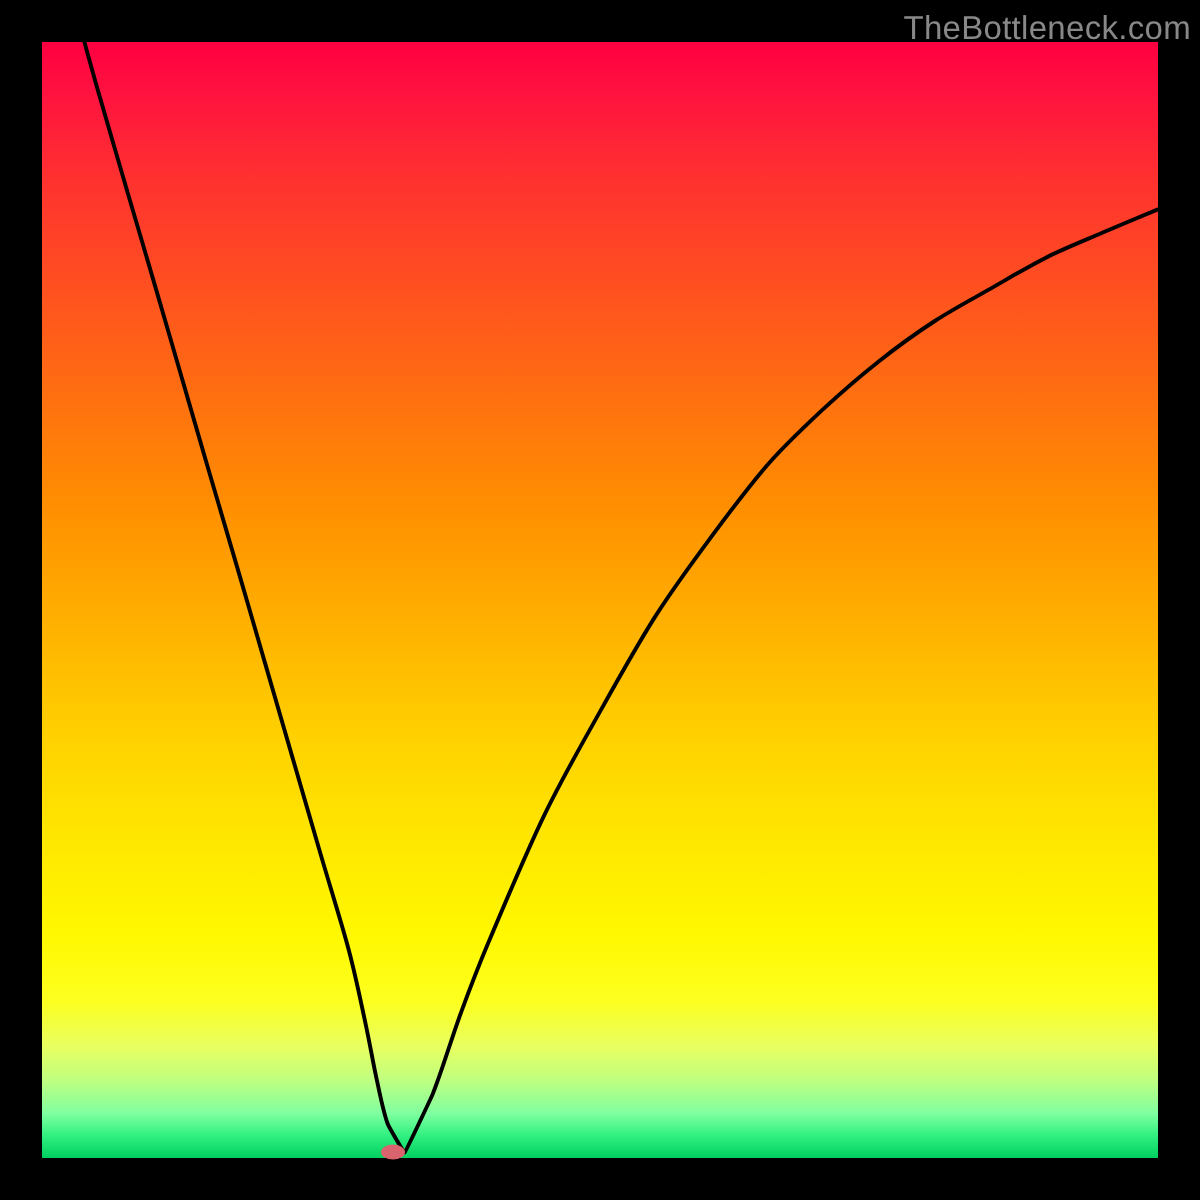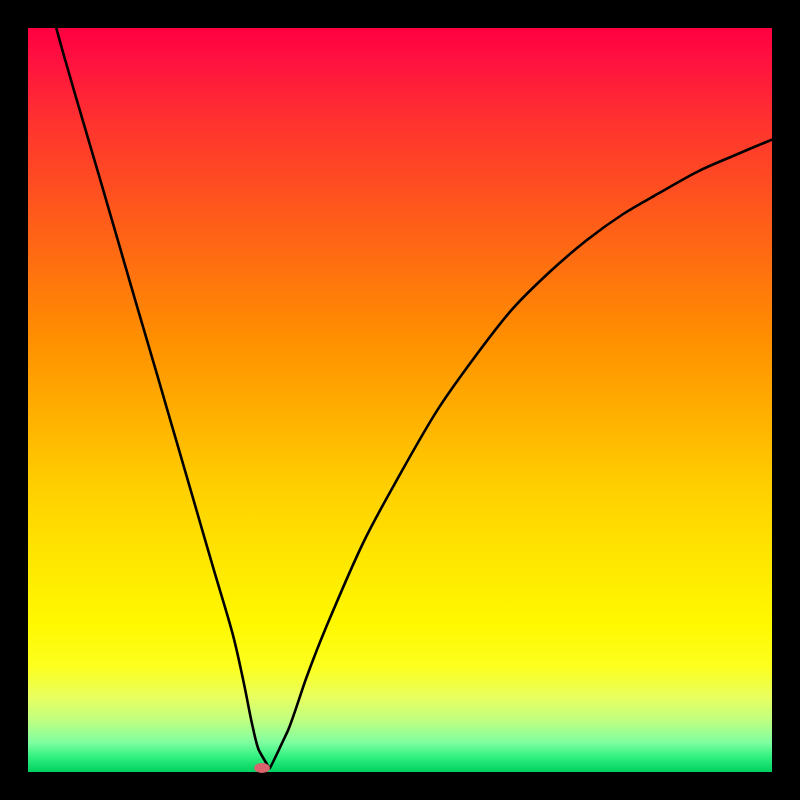--- a/index.html
+++ b/index.html
@@ -56,19 +56,20 @@
     height: 10px;
     border-radius: 50% / 50%;
     background: #d9646e;
     transform: translate(-50%, -50%);
   }
 </style>
 </head>
 <body>
 
 <div class="frame">
+  <div class="watermark">TheBottleneck.com</div>
   <div class="plot">
     <svg class="curve" viewBox="0 0 744 744" preserveAspectRatio="none">
       <path id="curve-path" fill="none" stroke="#000" stroke-width="2.6" stroke-linecap="round" stroke-linejoin="round" d="M 28.27 0.00 C 29.70 5.12, 32.80 16.64, 37.20 31.99 C 41.60 47.35, 49.85 75.62, 55.80 95.98 C 61.75 116.33, 68.45 138.86, 74.40 159.22 C 80.35 179.57, 87.05 202.73, 93.00 223.20 C 98.95 243.67, 105.65 266.83, 111.60 287.18 C 117.55 307.54, 124.25 330.07, 130.20 350.42 C 136.15 370.78, 142.85 393.93, 148.80 414.41 C 154.75 434.88, 161.45 457.92, 167.40 478.39 C 173.35 498.87, 180.05 522.02, 186.00 542.38 C 191.95 562.73, 199.84 587.64, 204.60 605.62 C 209.36 623.59, 212.78 640.91, 215.76 654.72 C 218.74 668.53, 220.82 681.21, 223.20 691.92 C 225.58 702.63, 227.66 713.94, 230.64 721.68 C 231.01 722.65, 241.20 740.68, 241.80 740.28 C 242.40 739.88, 259.66 703.44, 260.40 701.59 C 266.35 686.83, 273.05 664.21, 279.00 648.02 C 284.95 631.83, 288.67 621.60, 297.60 600.41 C 306.53 579.22, 322.90 540.23, 334.80 515.59 C 346.70 490.95, 360.10 467.71, 372.00 446.40 C 383.90 425.09, 397.30 401.11, 409.20 382.42 C 421.10 363.73, 434.50 345.66, 446.40 329.59 C 458.30 313.52, 471.70 295.55, 483.60 281.98 C 495.50 268.41, 508.90 255.85, 520.80 244.78 C 532.70 233.71, 546.10 222.19, 558.00 212.78 C 569.90 203.38, 583.30 193.74, 595.20 186.00 C 607.10 178.26, 620.50 171.21, 632.40 164.42 C 644.30 157.64, 657.70 149.54, 669.60 143.59 C 681.50 137.64, 694.90 132.34, 706.80 127.22 C 718.70 122.11, 738.05 114.10, 744.00 111.60"></path>
     </svg>
     <div class="marker" id="marker" style="left: 234.36px; top: 740.28px; background: rgb(217, 100, 110);"></div>
   </div>
 </div>
 
 </body></html>

